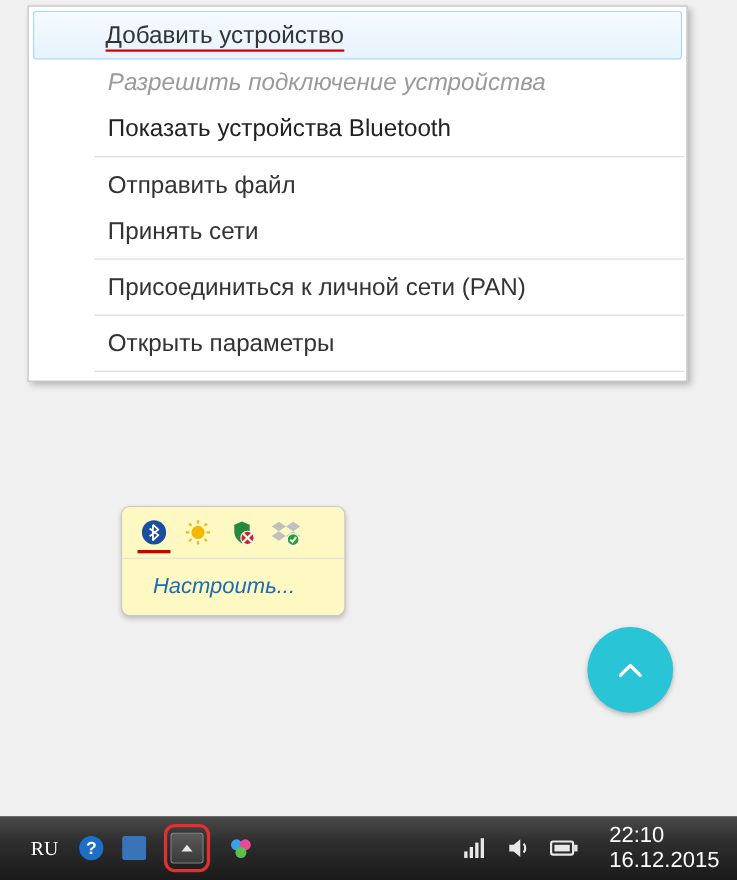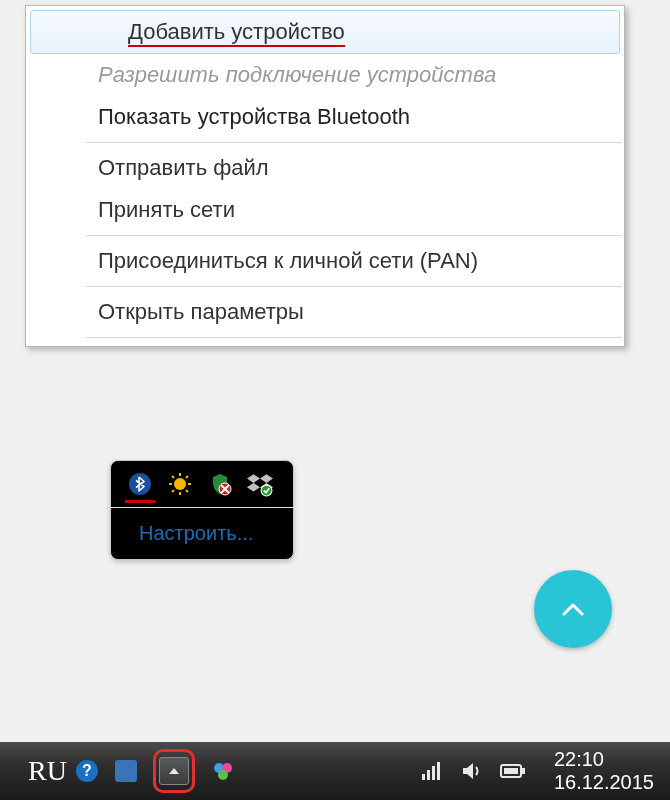--- a/index.html
+++ b/index.html
@@ -28,21 +28,21 @@
       font-size: 22px;
       color: #333;
       cursor: pointer;
       white-space: nowrap;
     }
     .menu-item.highlighted {
       background: linear-gradient(to bottom, #f5fafe, #e8f3fc);
       border: 1px solid #a8d8f0;
       border-radius: 3px;
       margin: 0 2px;
-      padding-left: 97px;
+      padding-left: 65px;
     }
     .menu-item.highlighted .menu-label {
       border-bottom: 2px solid #cc0000;
       padding-bottom: 1px;
     }
     .menu-item.disabled {
       color: #9a9a9a;
       cursor: default;
       font-style: italic;
     }
@@ -51,26 +51,27 @@
       height: 1px;
       background: #d8d8d8;
       margin: 4px 0 4px 58px;
     }
     
     
     .tray-popup {
       position: absolute;
       top: 460px;
       left: 110px;
-      width: 184px;
-      background: #000000;
+      width: 204px;
+      background: #fef9c3;
       border: 1px solid #c8c8c8;
       border-radius: 8px;
       box-shadow: 0 2px 5px rgba(0,0,0,0.2);
       padding: 10px 16px 8px 16px;
+      font-style: italic;
     }
     .tray-icons {
       display: flex;
       flex-wrap: wrap;
       gap: 18px 14px;
       margin-bottom: 10px;
     }
     .tray-icon {
       width: 26px;
       height: 26px;
@@ -124,21 +125,21 @@
       left: 0;
       right: 0;
       height: 58px;
       background: linear-gradient(to bottom, #4a4a4a 0%, #2e2e2e 40%, #1a1a1a 100%);
       display: flex;
       align-items: center;
       color: #fff;
       font-size: 20px;
       padding: 0 8px 0 28px;
     }
-    .tb-lang { font-family: "Segoe UI"; font-size: 28px; margin-right: 8px; }
+    .tb-lang { font-family: "Segoe UI"; font-size: 18px; margin-right: 18px; }
     .tb-item { margin-right: 16px; display: inline-flex; align-items: center; justify-content: center; }
     .tb-arrow-highlight {
       border: 3px solid #e03030;
       border-radius: 10px;
       width: 42px;
       height: 44px;
       display: inline-flex;
       align-items: center;
       justify-content: center;
       margin-right: 16px;

